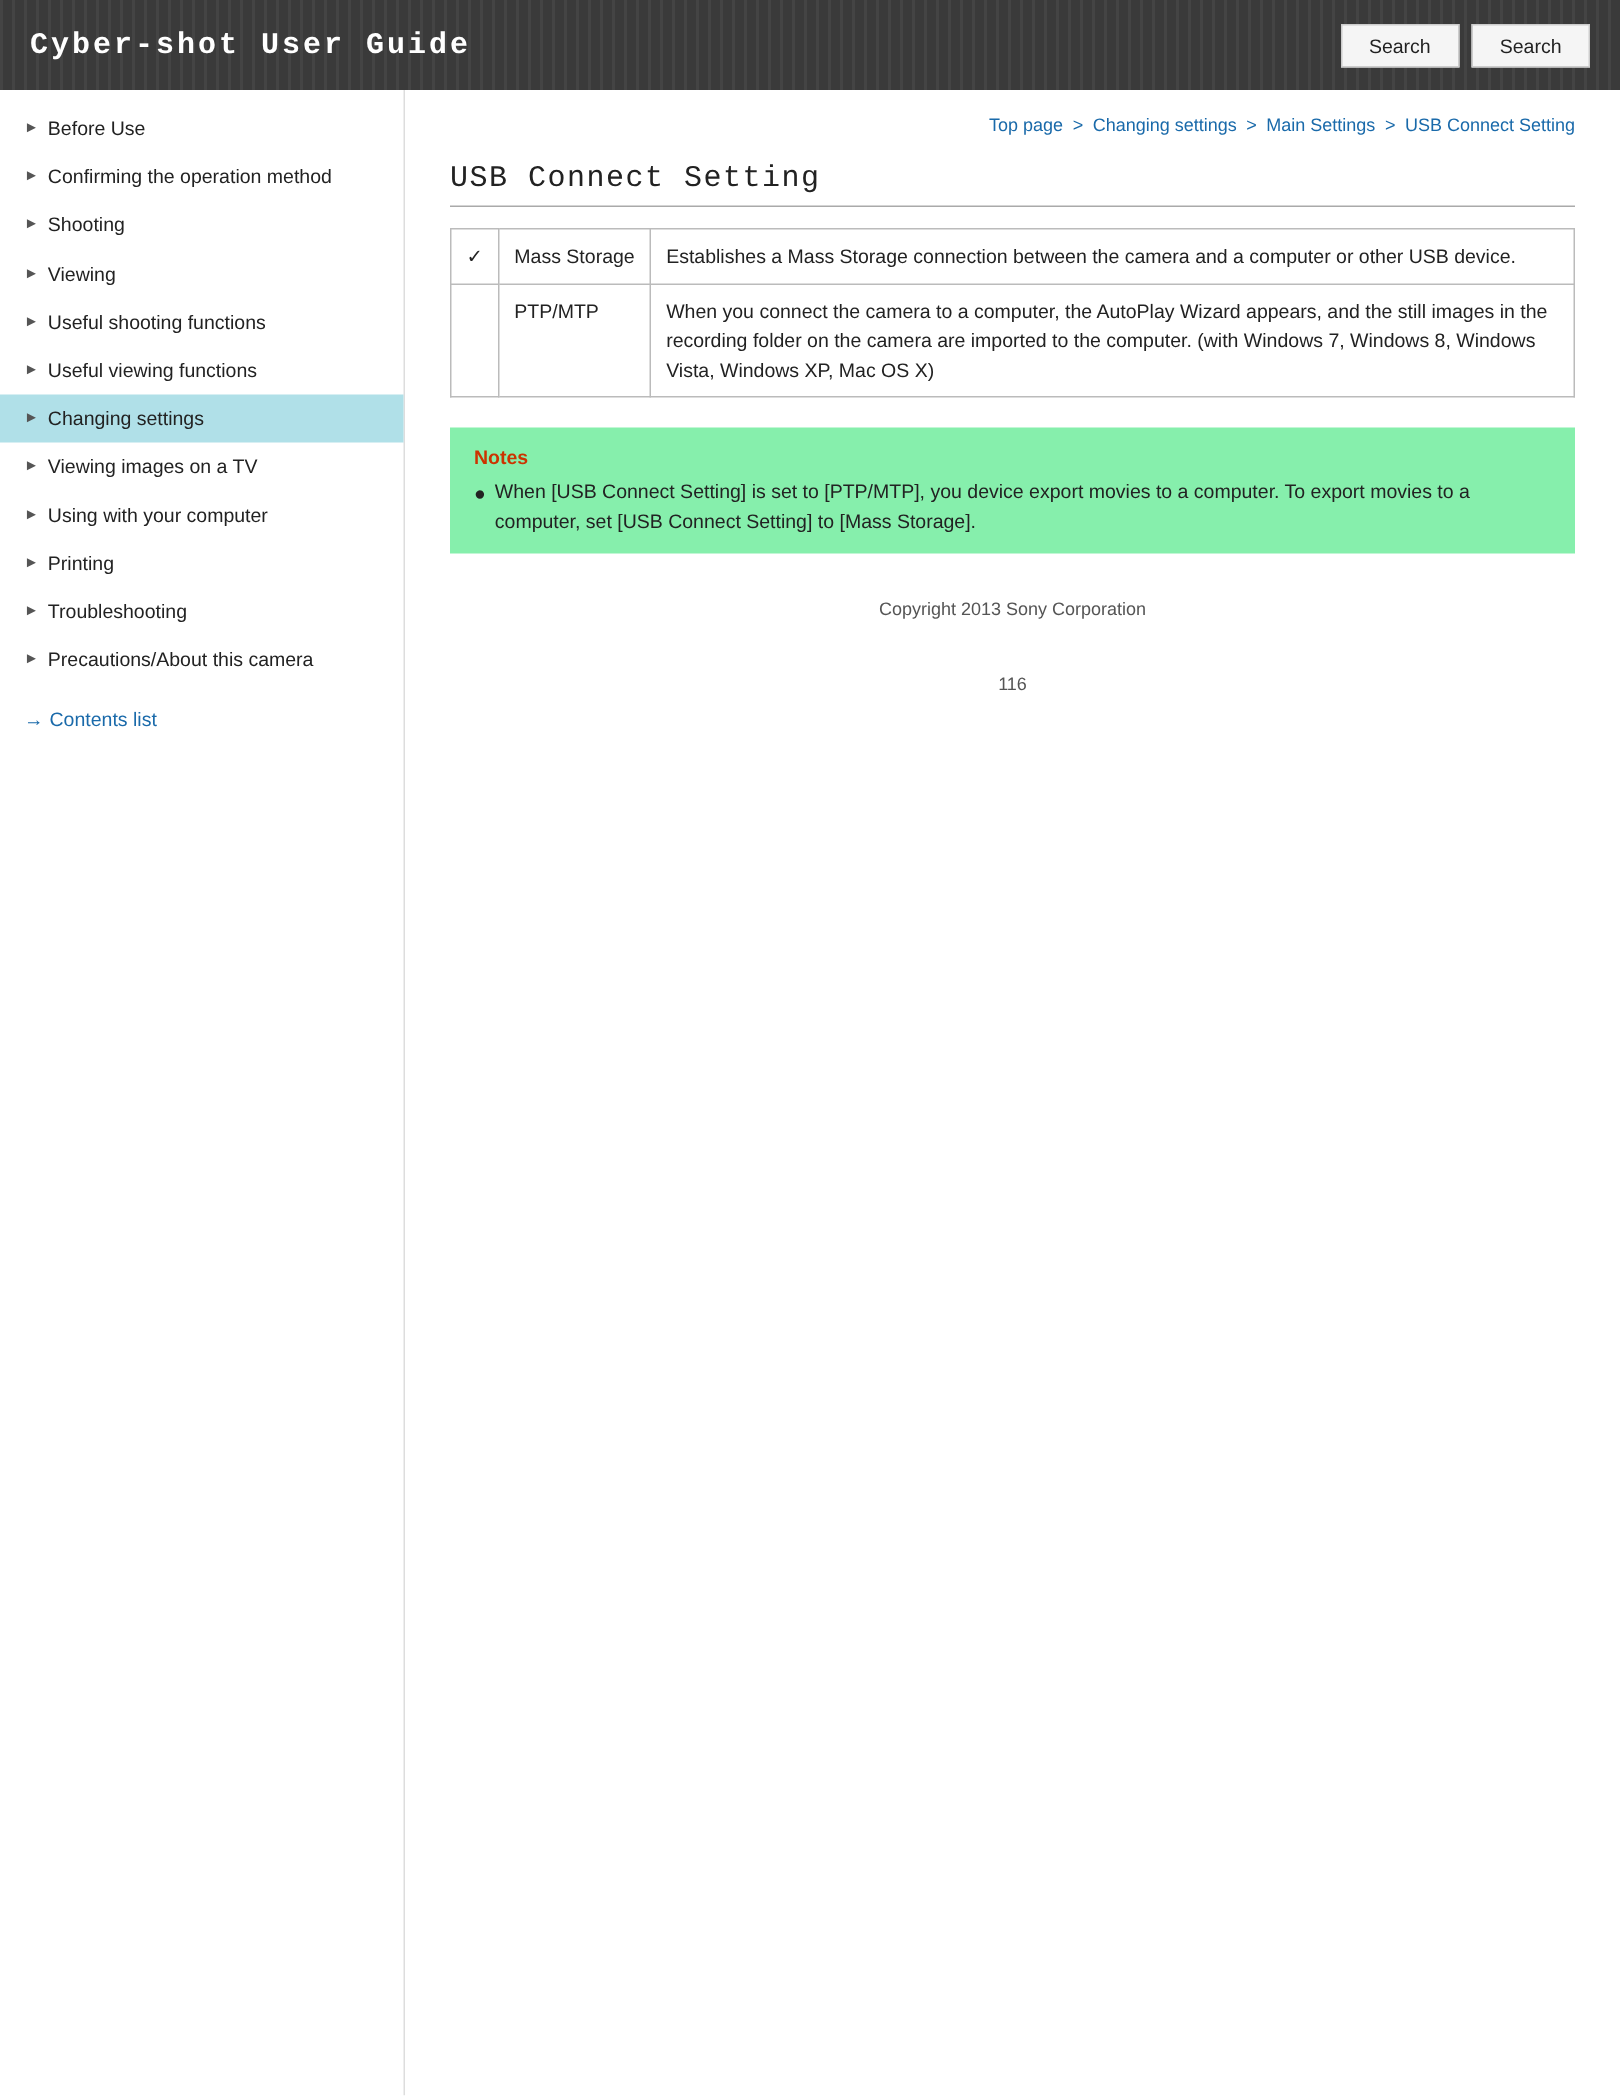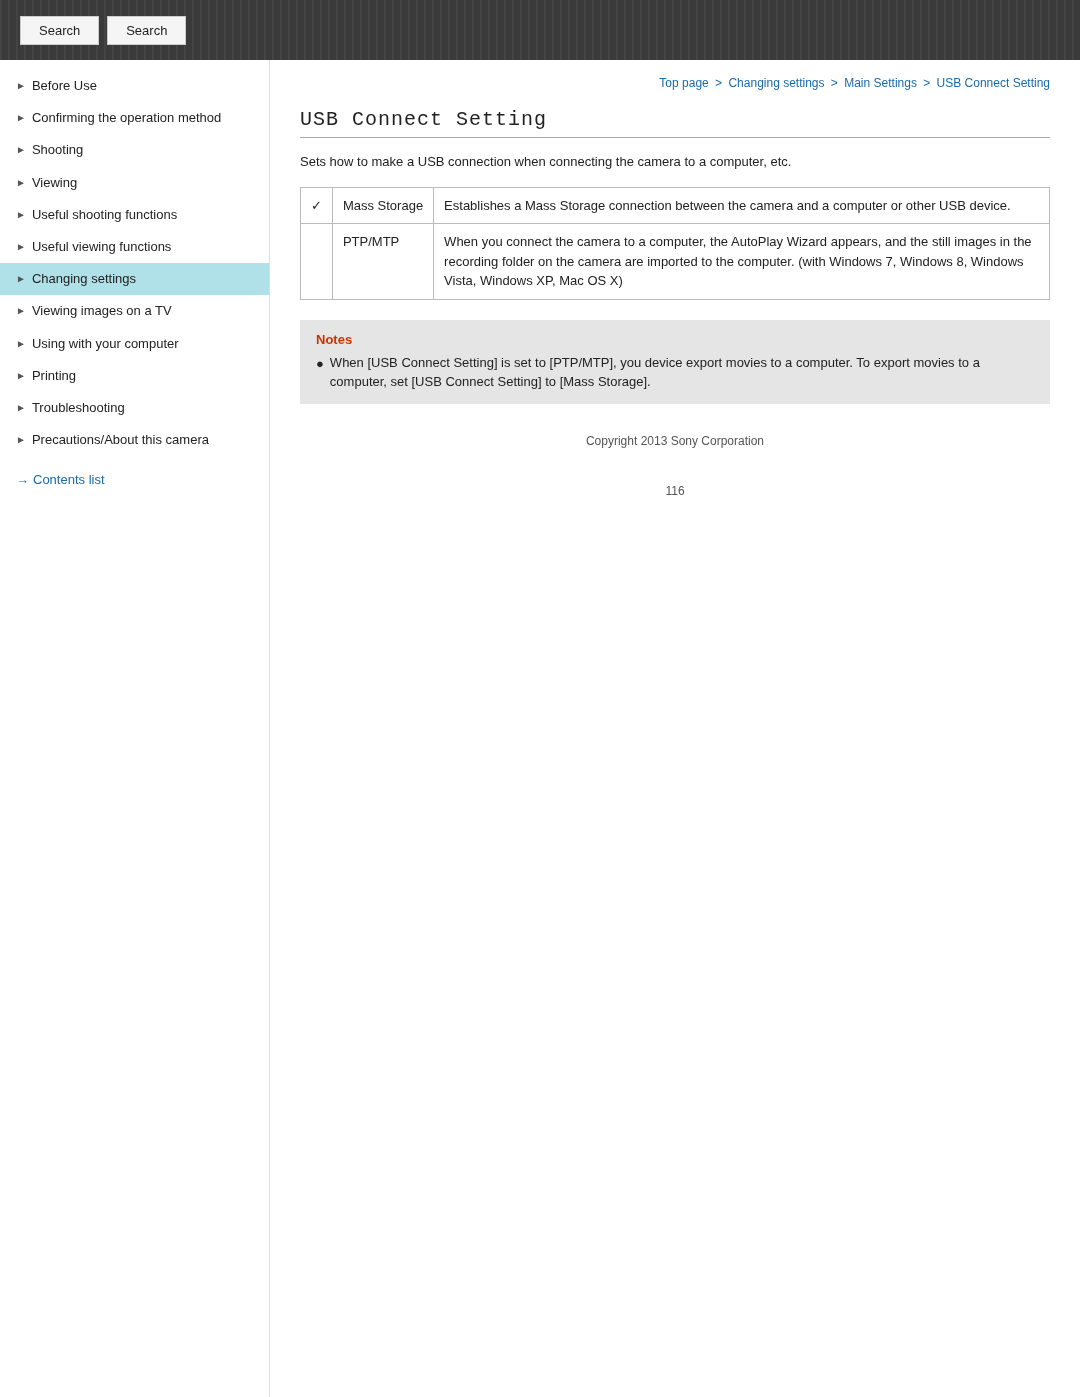--- a/index.html
+++ b/index.html
@@ -161,21 +161,21 @@
     .check-cell {
       width: 28px;
       text-align: center;
       vertical-align: middle;
       border: 1px solid #bbb;
       padding: 4px;
     }
 
     
     .notes-box {
-      background: #e5e5e5;
+      background: #86efac;
       border: none;
       padding: 12px 16px;
       margin-top: 10px;
     }
     .notes-title {
       color: #cc3300;
       font-weight: bold;
       font-size: 13px;
       margin-bottom: 6px;
     }
@@ -223,20 +223,21 @@
       text-align: center;
       font-size: 12px;
       color: #555;
       margin-top: 16px;
     }
   </style>
 </head>
 <body>
 
 <div class="header">
+  <span class="header-title">Cyber-shot User Guide</span>
   <div class="header-buttons">
     <button class="header-btn">Search</button>
     <button class="header-btn">Search</button>
   </div>
 </div>
 
 <div class="main-container">
 
   <div class="sidebar">
 
@@ -305,21 +306,20 @@
       <span class="breadcrumb-sep"> &gt; </span>
       <a href="#">Changing settings</a>
       <span class="breadcrumb-sep"> &gt; </span>
       <a href="#">Main Settings</a>
       <span class="breadcrumb-sep"> &gt; </span>
       <a href="#">USB Connect Setting</a>
     </div>
 
     <div class="page-title">USB Connect Setting</div>
 
-    <div class="page-desc">Sets how to make a USB connection when connecting the camera to a computer, etc.</div>
 
 
     <table class="settings-table">
       <tbody id="table-body">
 
       <tr>
     <td class="check-cell">✓</td>
     <td class="col-name">Mass Storage</td>
     <td>Establishes a Mass Storage connection between the camera and a computer or other USB device.</td>
   </tr>

